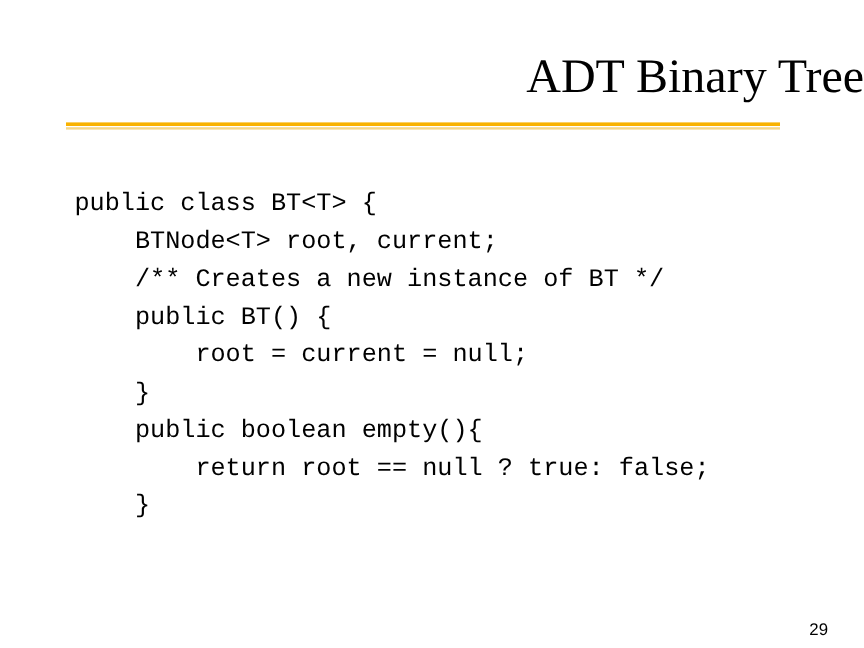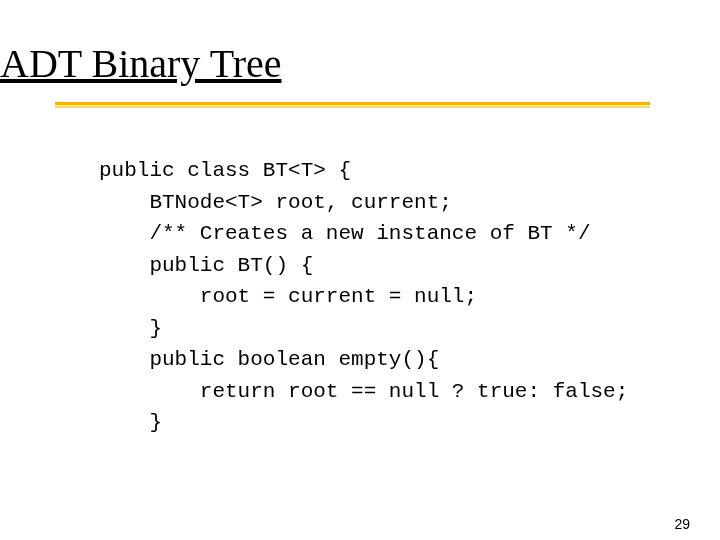--- a/index.html
+++ b/index.html
@@ -15,25 +15,24 @@
   .slide {
     width: 720px;
     height: 540px;
     position: relative;
   }
   .title {
     position: absolute;
     top: 40px;
     left: 0;
     width: 100%;
-    text-align: left;
+    text-align: right;
     font-size: 40px;
     color: #000;
     font-weight: 400;
-    text-decoration: underline;
   }
   .underline {
     position: absolute;
     top: 102px;
     left: 55px;
     width: 595px;
     height: 8px;
   }
   .underline .main {
     position: absolute;
@@ -54,21 +53,20 @@
   }
   .code-block {
     position: absolute;
     top: 155px;
     left: 62px;
     font-family: "Courier New", Courier, monospace;
     font-size: 21px;
     line-height: 1.5;
     color: #000;
     white-space: pre;
-    margin-left: 37px;
   }
   .page-num {
     position: absolute;
     bottom: 8px;
     right: 30px;
     font-family: Arial, Helvetica, sans-serif;
     font-size: 14px;
     color: #000;
   }
 </style>

